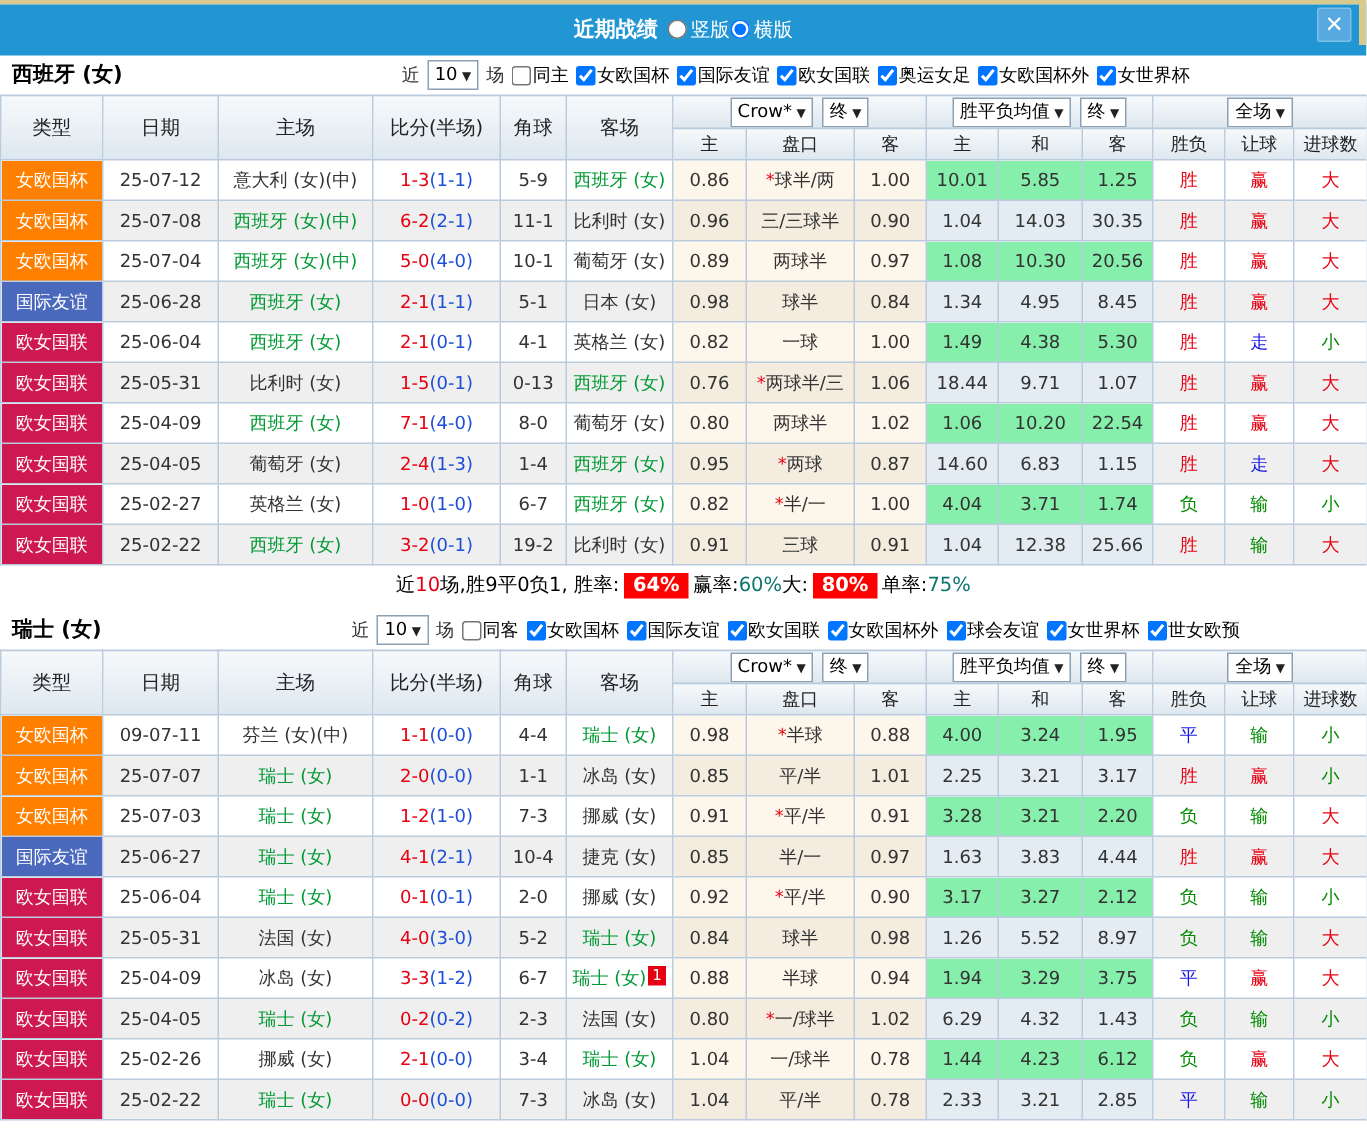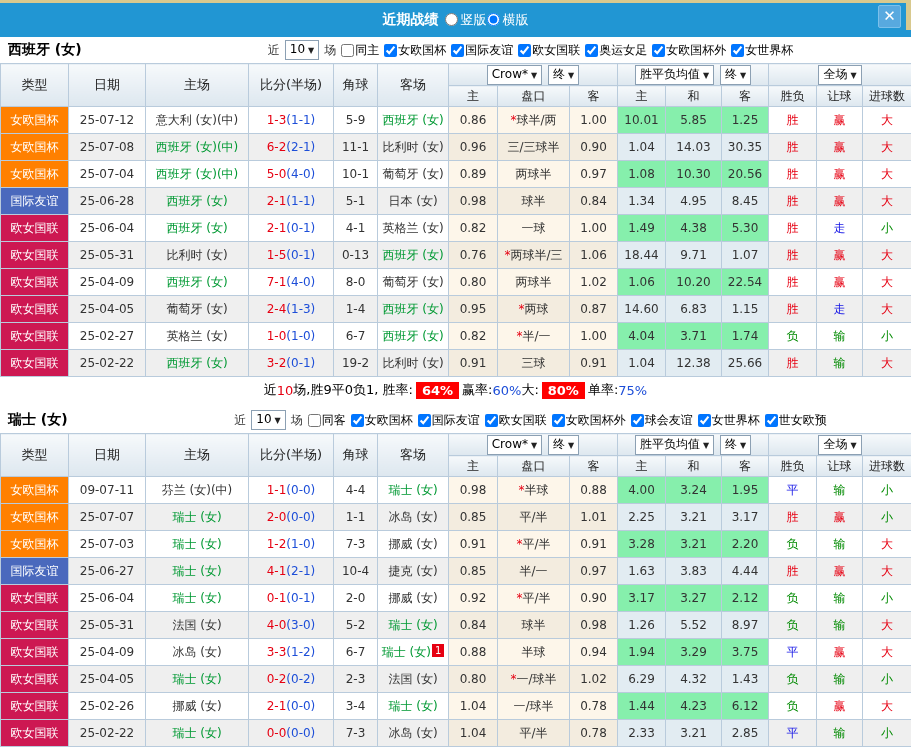--- a/index.html
+++ b/index.html
@@ -56,21 +56,21 @@
   .red   { color:#e60012; }
   .green { color:#008a00; }
   .blue  { color:#1717e6; }
   .num-badge {
     display:inline-block; background:#e60012; color:#fff; font-size:10px;
     line-height:13px; padding:0 3px; margin-left:1px; vertical-align:top;
   }
   
   .summary { height:26px; display:flex; align-items:center; justify-content:center; font-size:13px; color:#000; }
   .summary .seg-red { color:#e60012; }
-  .summary .seg-blue { color:#1d4ed8; }
+  .summary .seg-blue { color:#0f766e; }
   .summary .seg-badge { background:#f00; color:#fff; font-weight:bold; padding:1px 6px; margin:0 3px; }
   .section-gap { height:4px; }
 </style>
 </head>
 <body>
 
 <div class="top-strip"></div>
 
 <div class="titlebar">
   <span class="title">近期战绩</span>

